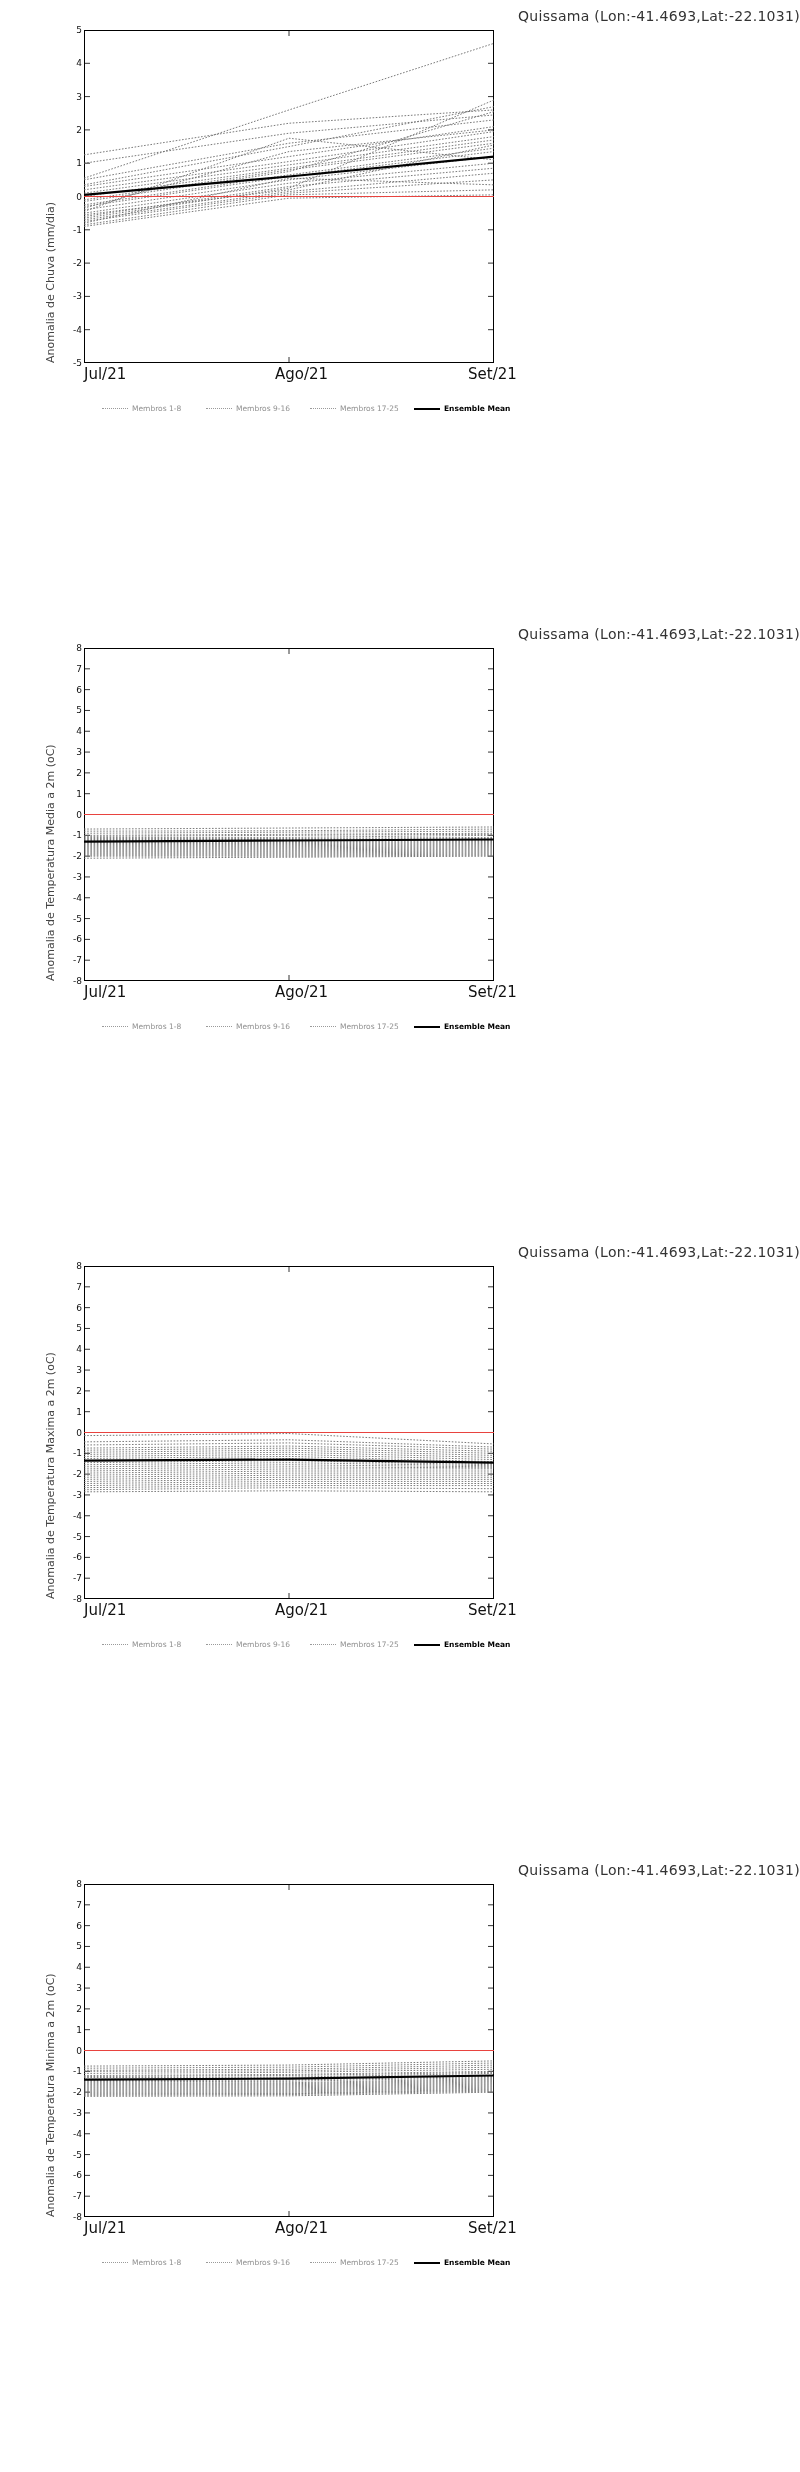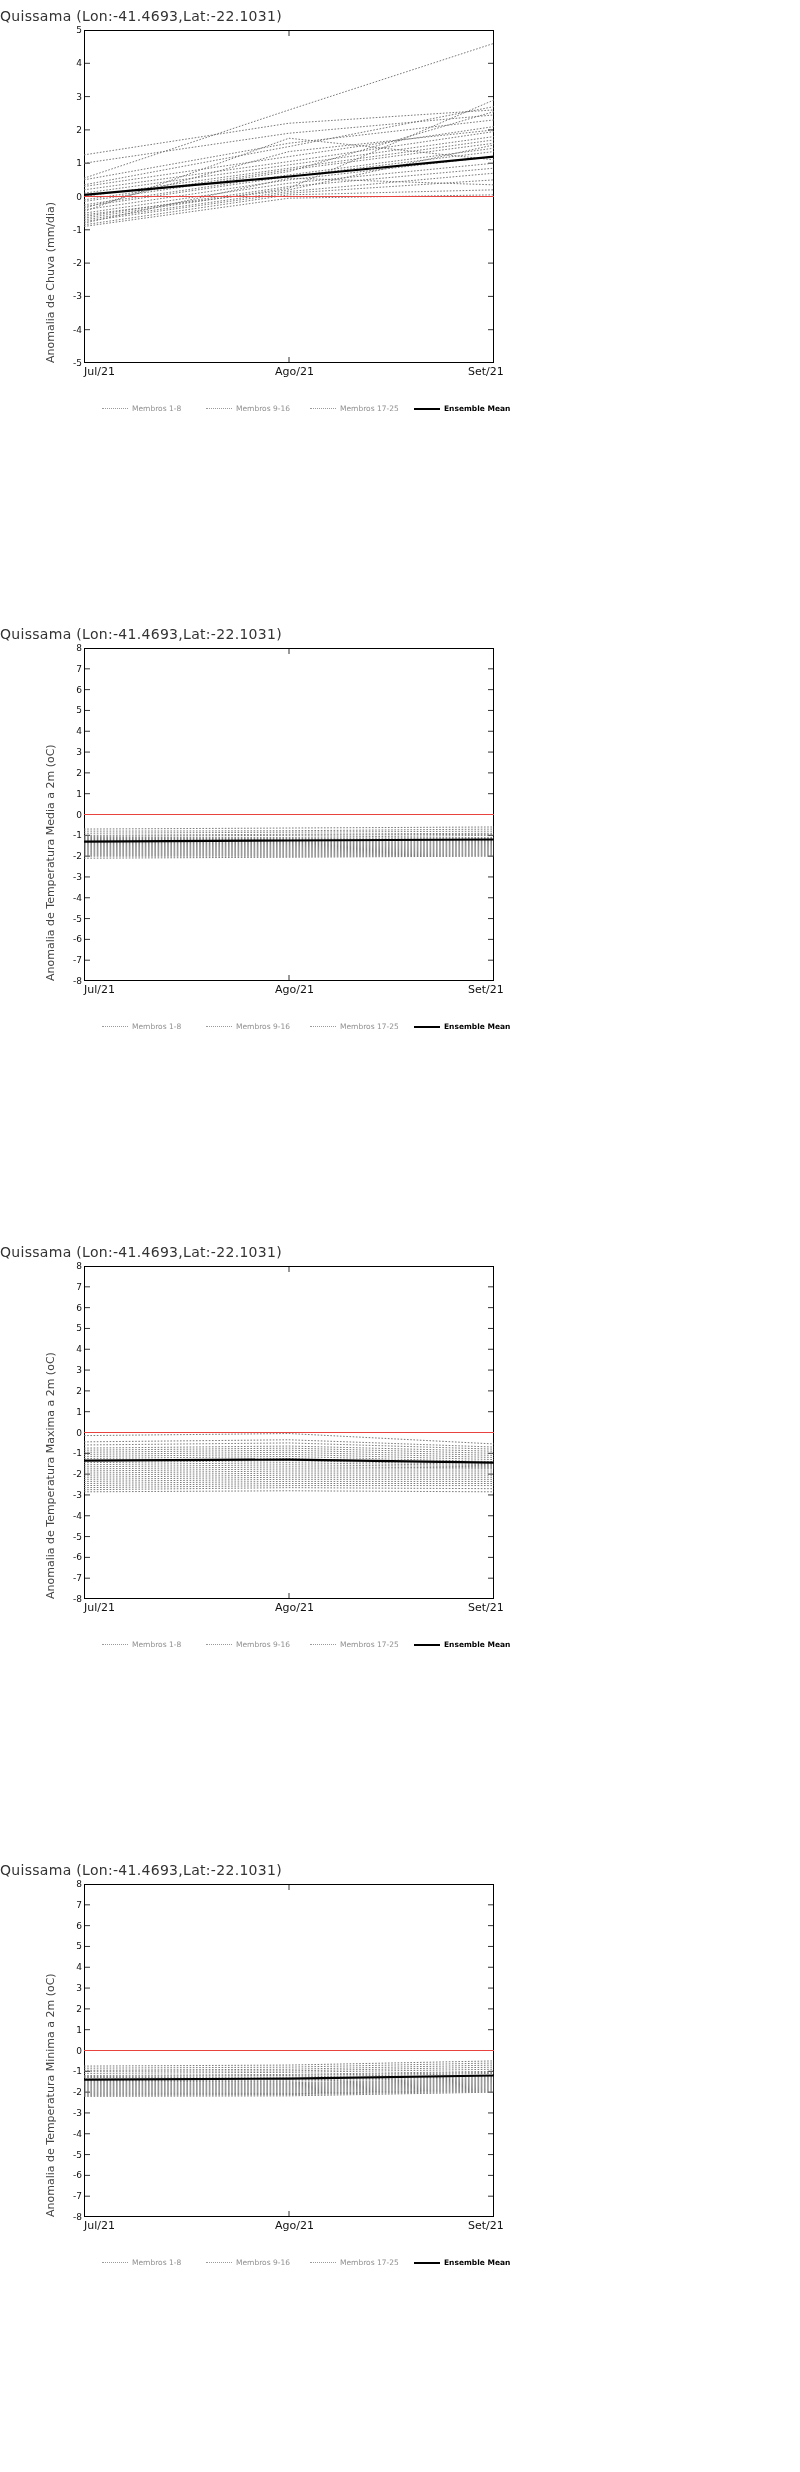--- a/index.html
+++ b/index.html
@@ -22,21 +22,21 @@
   .panel {
     position: relative;
     width: 800px;
     height: 618px;
   }
   .panel-title {
     position: absolute;
     top: 8px;
     left: 0;
     width: 800px;
-    text-align: left;
+    text-align: right;
     font-size: 14px;
     color: #333333;
     letter-spacing: 0.3px;
     font-family: "DejaVu Sans", sans-serif;
   }
   .plot-frame {
     position: absolute;
     left: 84px;
     top: 30px;
     width: 410px;
@@ -72,21 +72,21 @@
   }
   .xtick-wrap {
     position: absolute;
     left: 84px;
     top: 363px;
     width: 410px;
     height: 18px;
   }
   .xtick {
     position: absolute;
-    font-size: 11px;
+    font-size: 15px;
     color: #111111;
     top: 2px;
     white-space: nowrap;
   }
   .legend {
     position: absolute;
     left: 84px;
     top: 404px;
     width: 410px;
     height: 14px;

